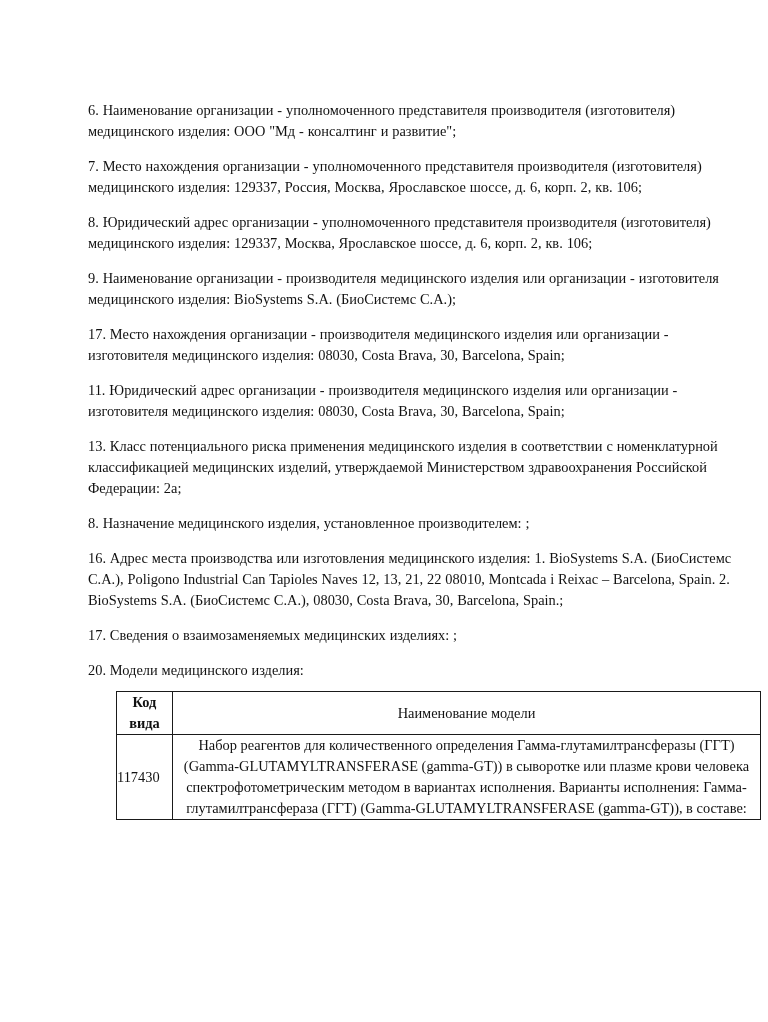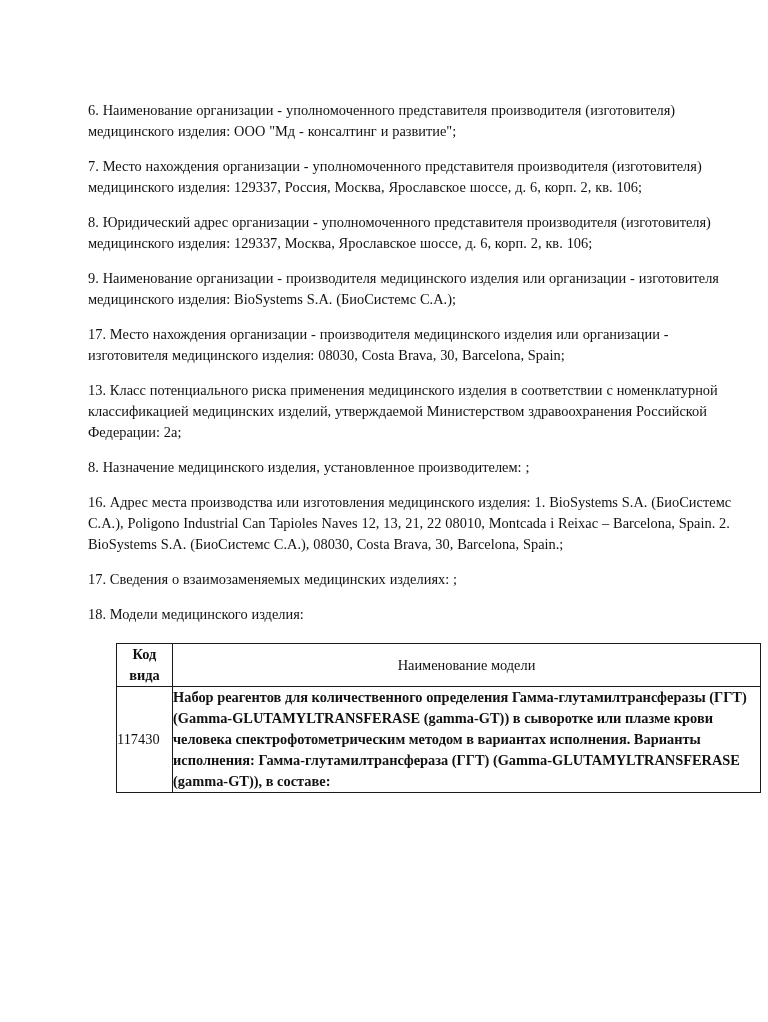--- a/index.html
+++ b/index.html
@@ -33,21 +33,21 @@
     margin: 0 0 14px 0;
     width: 647px;
     word-spacing: 0.02em;
     color: #111111;
   }
   .para:last-of-type {
     margin-bottom: 0;
   }
   
   .models-table-wrap {
-    margin-top: 18px;
+    margin-top: 10px;
     width: 600px;
     padding-left: 28px;
   }
   table.models-table {
     border-collapse: collapse;
     width: 645px;
     table-layout: fixed;
     background: #ffffff;
   }
   table.models-table td,
@@ -72,45 +72,45 @@
     padding: 3px 6px 4px 6px;
   }
   td.cell-code {
     width: 55px;
     text-align: left;
     vertical-align: middle;
     padding: 2px 1px;
     white-space: nowrap;
   }
   td.cell-name {
-    text-align: left;
+    text-align: center;
     vertical-align: top;
     padding: 4px 6px 6px 7px;
     line-height: 21px;
-    font-weight: bold;
   }
   .hdr-line {
     display: block;
   }
 </style>
 </head>
 <body>
 
 <div id="doc-page">
 
   <p class="para">6. Наименование организации - уполномоченного представителя производителя (изготовителя) медицинского изделия: ООО "Мд - консалтинг и развитие";</p>
   <p class="para">7. Место нахождения организации - уполномоченного представителя производителя (изготовителя) медицинского изделия: 129337, Россия, Москва, Ярославское шоссе, д. 6, корп. 2, кв. 106;</p>
   <p class="para">8. Юридический адрес организации - уполномоченного представителя производителя (изготовителя) медицинского изделия: 129337, Москва, Ярославское шоссе, д. 6, корп. 2, кв. 106;</p>
   <p class="para">9. Наименование организации - производителя медицинского изделия или организации - изготовителя медицинского изделия: BioSystems S.A. (БиоСистемс С.А.);</p>
   <p class="para">17. Место нахождения организации - производителя медицинского изделия или организации - изготовителя медицинского изделия: 08030, Costa Brava, 30, Barcelona, Spain;</p>
+  <p class="para">11. Юридический адрес организации - производителя медицинского изделия или организации - изготовителя медицинского изделия: 08030, Costa Brava, 30, Barcelona, Spain;</p>
   <p class="para">13. Класс потенциального риска применения медицинского изделия в соответствии с номенклатурной классификацией медицинских изделий, утверждаемой Министерством здравоохранения Российской Федерации: 2а;</p>
   <p class="para">8. Назначение медицинского изделия, установленное производителем: ;</p>
   <p class="para">16. Адрес места производства или изготовления медицинского изделия: 1. BioSystems S.A. (БиоСистемс С.А.), Poligono Industrial Can Tapioles Naves 12, 13, 21, 22 08010, Montcada i Reixac – Barcelona, Spain. 2. BioSystems S.A. (БиоСистемс С.А.), 08030, Costa Brava, 30, Barcelona, Spain.;</p>
   <p class="para">17. Сведения о взаимозаменяемых медицинских изделиях: ;</p>
-  <p class="para">18. Модели медицинского изделия:</p>
+  <p class="para">20. Модели медицинского изделия:</p>
 
   <div class="models-table-wrap">
     <table class="models-table">
       <thead>
         <tr>
           <th class="col-code">
             <span class="hdr-line">Код</span>
             <span class="hdr-line">вида</span>
           </th>
           <th class="col-name">Наименование модели</th>

